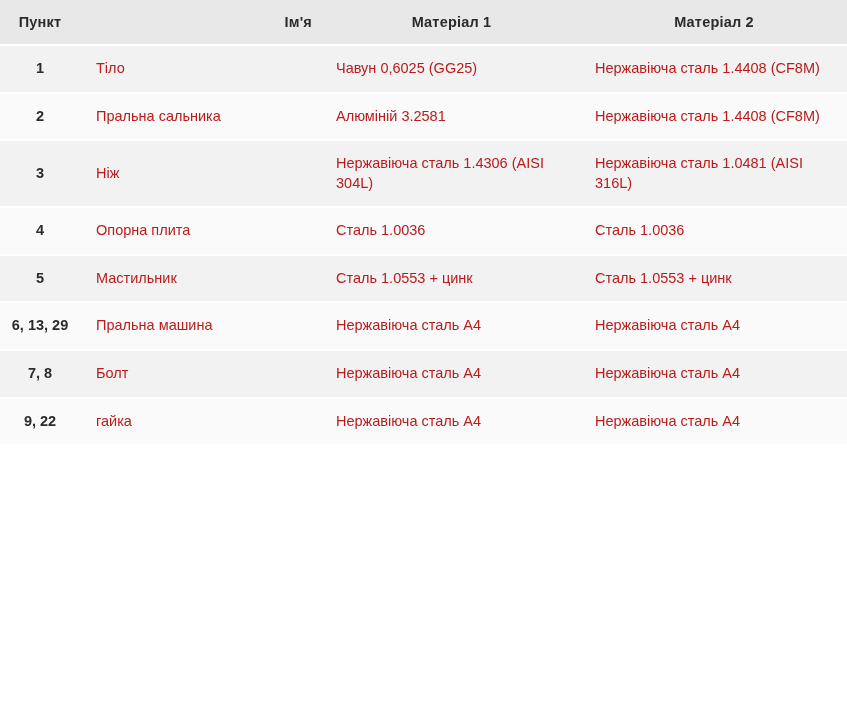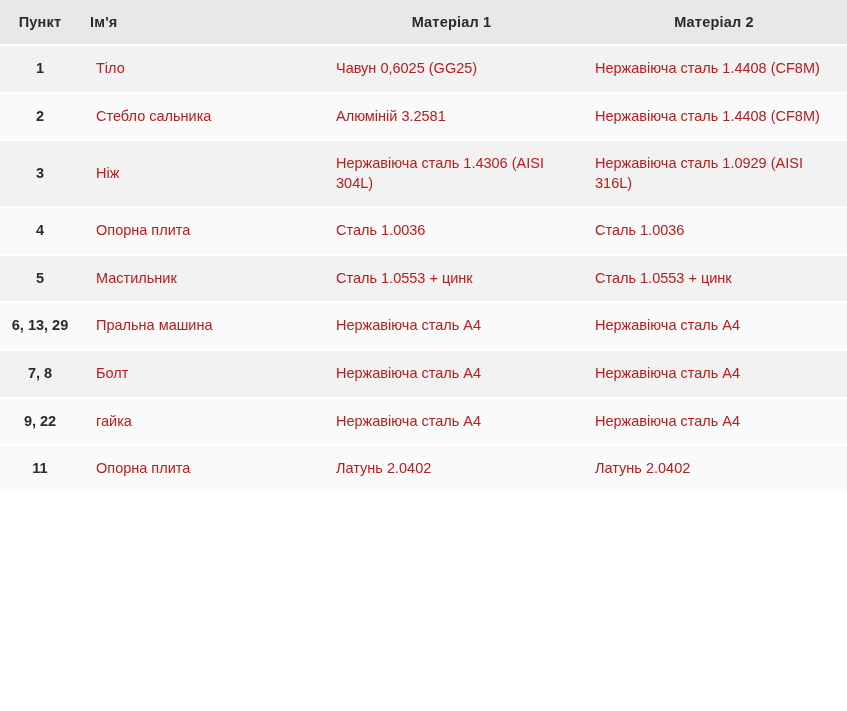--- a/index.html
+++ b/index.html
@@ -30,21 +30,21 @@
     font-weight: bold;
     color: #2b2b2b;
     font-size: 14.5px;
     padding: 14px 10px;
     border-bottom: 2px solid #ffffff;
     text-align: center;
     vertical-align: middle;
     letter-spacing: 0.2px;
   }
   table.materials thead th.col-name {
-    text-align: left;
+    text-align: right;
   }
 
   table.materials tbody td {
     padding: 13px 12px;
     vertical-align: middle;
     line-height: 1.35;
     color: #b91c1c;
     border-bottom: 2px solid #ffffff;
   }
   table.materials tbody tr.odd td {
@@ -89,29 +89,29 @@
   </thead>
   <tbody>
     <tr class="odd">
       <td class="item">1</td>
       <td class="name">Тіло</td>
       <td class="mat">Чавун 0,6025 (GG25)</td>
       <td class="mat">Нержавіюча сталь 1.4408 (CF8M)</td>
     </tr>
     <tr class="even">
       <td class="item">2</td>
-      <td class="name">Стебло сальника</td>
+      <td class="name">Пральна сальника</td>
       <td class="mat">Алюміній 3.2581</td>
       <td class="mat">Нержавіюча сталь 1.4408 (CF8M)</td>
     </tr>
     <tr class="odd">
       <td class="item">3</td>
       <td class="name">Ніж</td>
       <td class="mat">Нержавіюча сталь 1.4306 (AISI 304L)</td>
-      <td class="mat">Нержавіюча сталь 1.0929 (AISI 316L)</td>
+      <td class="mat">Нержавіюча сталь 1.0481 (AISI 316L)</td>
     </tr>
     <tr class="even">
       <td class="item">4</td>
       <td class="name">Опорна плита</td>
       <td class="mat">Сталь 1.0036</td>
       <td class="mat">Сталь 1.0036</td>
     </tr>
     <tr class="odd">
       <td class="item">5</td>
       <td class="name">Мастильник</td>
@@ -129,20 +129,14 @@
       <td class="name">Болт</td>
       <td class="mat">Нержавіюча сталь А4</td>
       <td class="mat">Нержавіюча сталь А4</td>
     </tr>
     <tr class="even">
       <td class="item">9, 22</td>
       <td class="name">гайка</td>
       <td class="mat">Нержавіюча сталь А4</td>
       <td class="mat">Нержавіюча сталь А4</td>
     </tr>
-    <tr class="even">
-      <td class="item">11</td>
-      <td class="name">Опорна плита</td>
-      <td class="mat">Латунь 2.0402</td>
-      <td class="mat">Латунь 2.0402</td>
-    </tr>
   </tbody>
 </table>
 
 </body></html>

